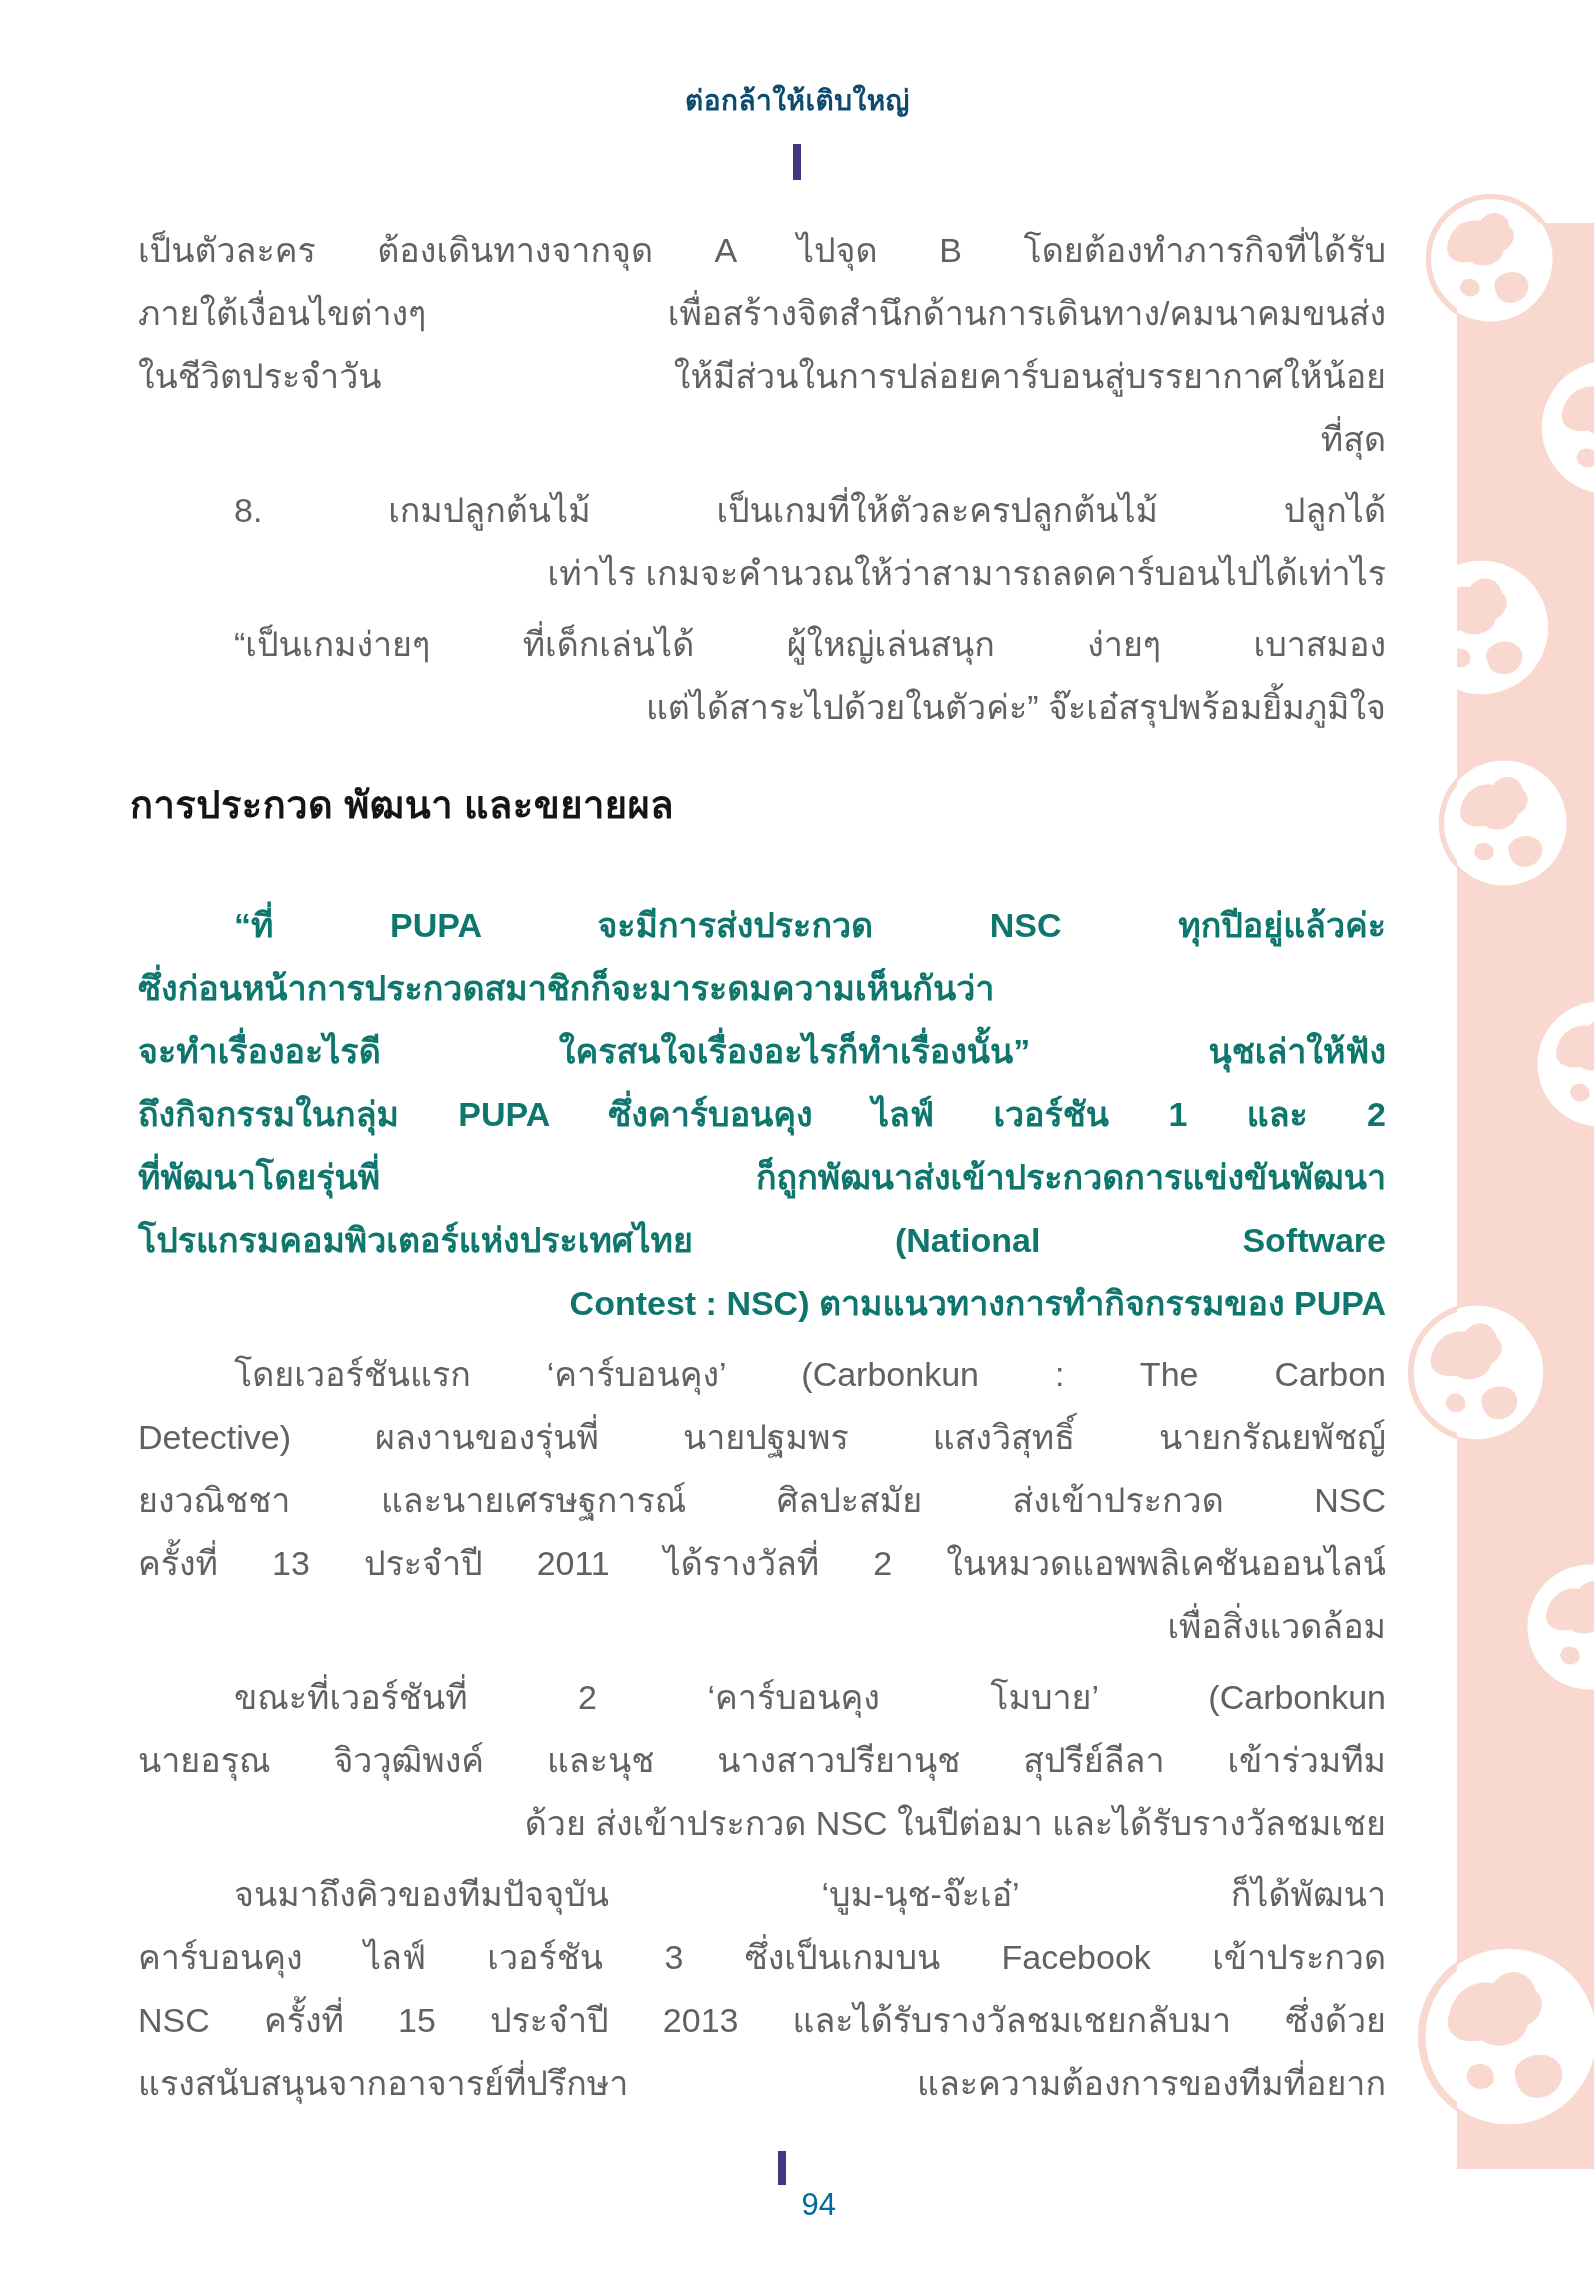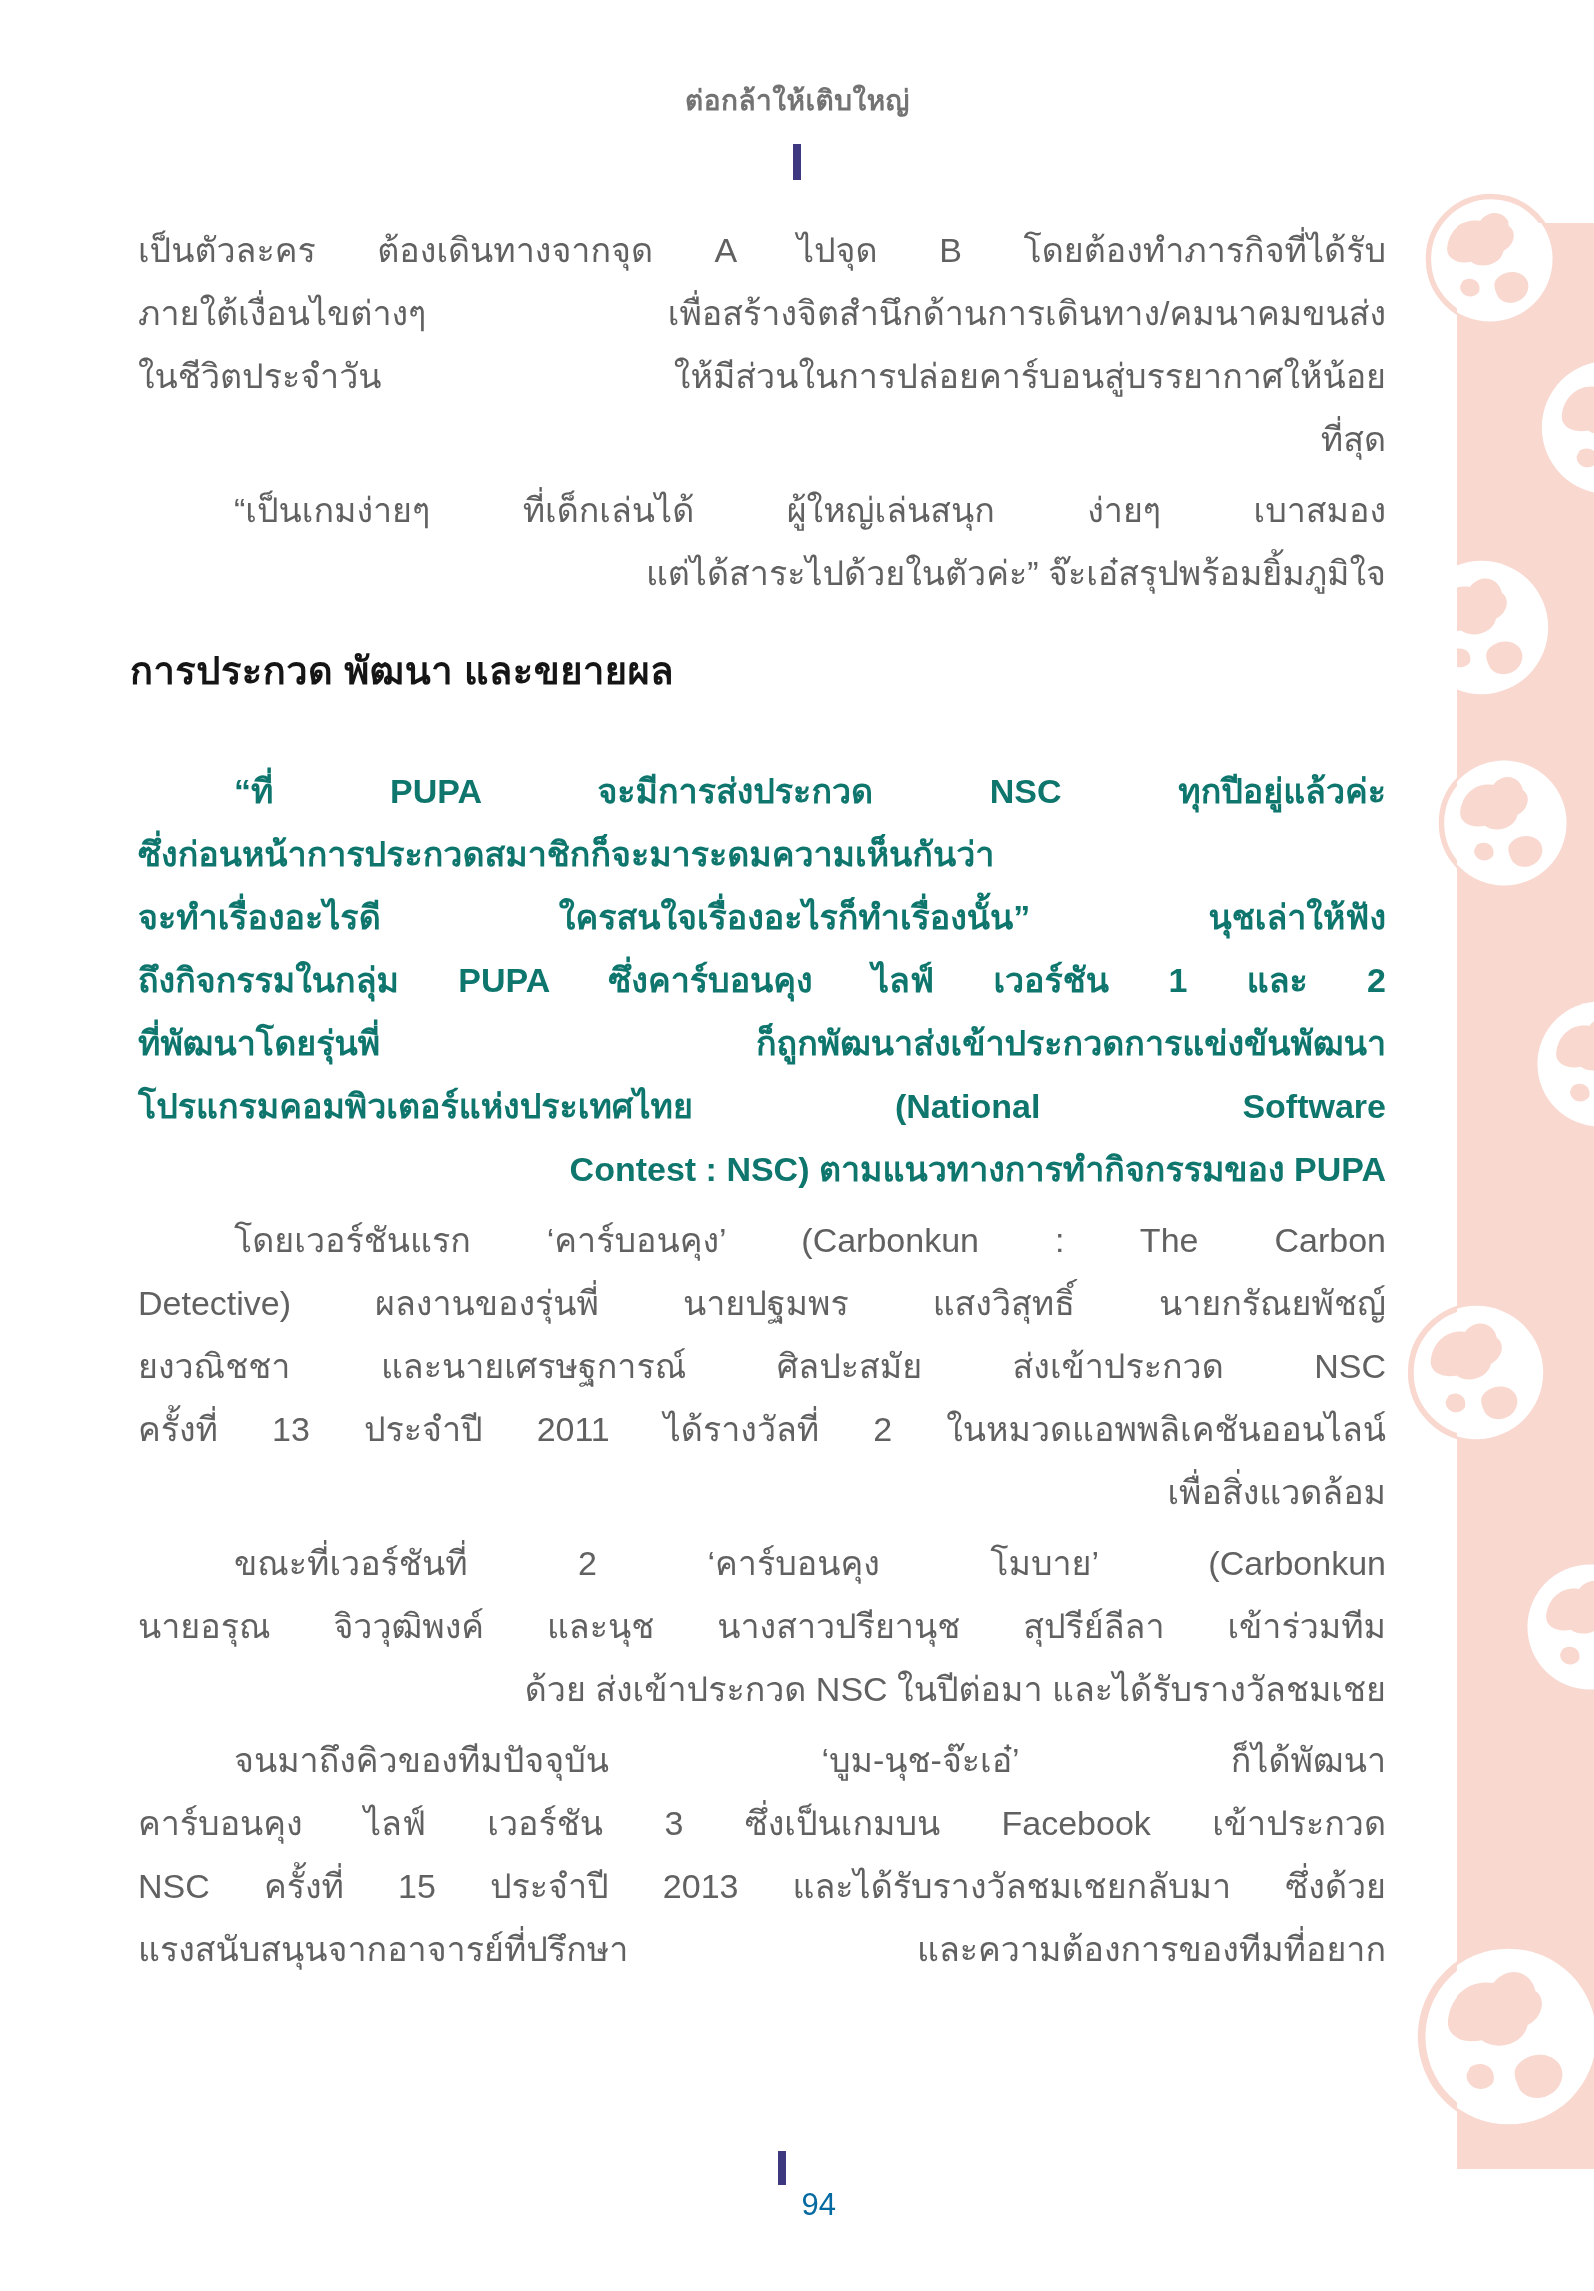--- a/index.html
+++ b/index.html
@@ -3,21 +3,21 @@
 <meta charset="utf-8">
 <style>
   html,body{margin:0;padding:0;background:#ffffff;}
   .page{
     position:relative;width:1595px;height:2292px;background:#ffffff;
     overflow:hidden;font-family:"Liberation Sans",sans-serif;
   }
   
   .running-head{
     position:absolute;top:78px;left:0;width:1595px;text-align:center;
-    font-size:28px;font-weight:700;color:#737373;letter-spacing:0.5px;
+    font-size:28px;font-weight:700;color:#0c4a6e;letter-spacing:0.5px;
   }
   .head-bar{
     position:absolute;top:144px;left:793px;width:8.2px;height:36px;background:#3e3880;
   }
   
   .band{
     position:absolute;left:1457px;top:223px;width:137px;height:1946px;
     overflow:hidden;z-index:1;
   }
   .pink-globe-layer{position:absolute;inset:0;z-index:0;}
@@ -109,20 +109,24 @@
   <div class="head-bar"></div>
 
   <div class="content">
       <div class="para">
         <div class="line j">เป็นตัวละคร ต้องเดินทางจากจุด A ไปจุด B โดยต้องทำภารกิจที่ได้รับ</div>
         <div class="line j">ภายใต้เงื่อนไขต่างๆ เพื่อสร้างจิตสำนึกด้านการเดินทาง/คมนาคมขนส่ง</div>
         <div class="line j">ในชีวิตประจำวัน ให้มีส่วนในการปล่อยคาร์บอนสู่บรรยากาศให้น้อย</div>
         <div class="line">ที่สุด</div>
       </div>
       <div class="para">
+        <div class="line j first">8. เกมปลูกต้นไม้ เป็นเกมที่ให้ตัวละครปลูกต้นไม้ ปลูกได้</div>
+        <div class="line">เท่าไร เกมจะคำนวณให้ว่าสามารถลดคาร์บอนไปได้เท่าไร</div>
+      </div>
+      <div class="para">
         <div class="line j first">“เป็นเกมง่ายๆ ที่เด็กเล่นได้ ผู้ใหญ่เล่นสนุก ง่ายๆ เบาสมอง</div>
         <div class="line">แต่ได้สาระไปด้วยในตัวค่ะ” จ๊ะเอ๋สรุปพร้อมยิ้มภูมิใจ</div>
       </div>
       <div class="section-heading">การประกวด พัฒนา และขยายผล</div>
       <div class="para bold">
         <div class="line j first">“ที่ PUPA จะมีการส่งประกวด NSC ทุกปีอยู่แล้วค่ะ</div>
         <div class="line j">ซึ่งก่อนหน้าการประกวดสมาชิกก็จะมาระดมความเห็นกันว่า</div>
         <div class="line j">จะทำเรื่องอะไรดี ใครสนใจเรื่องอะไรก็ทำเรื่องนั้น” นุชเล่าให้ฟัง</div>
         <div class="line j">ถึงกิจกรรมในกลุ่ม PUPA ซึ่งคาร์บอนคุง ไลฟ์ เวอร์ชัน 1 และ 2</div>
         <div class="line j">ที่พัฒนาโดยรุ่นพี่ ก็ถูกพัฒนาส่งเข้าประกวดการแข่งขันพัฒนา</div>

